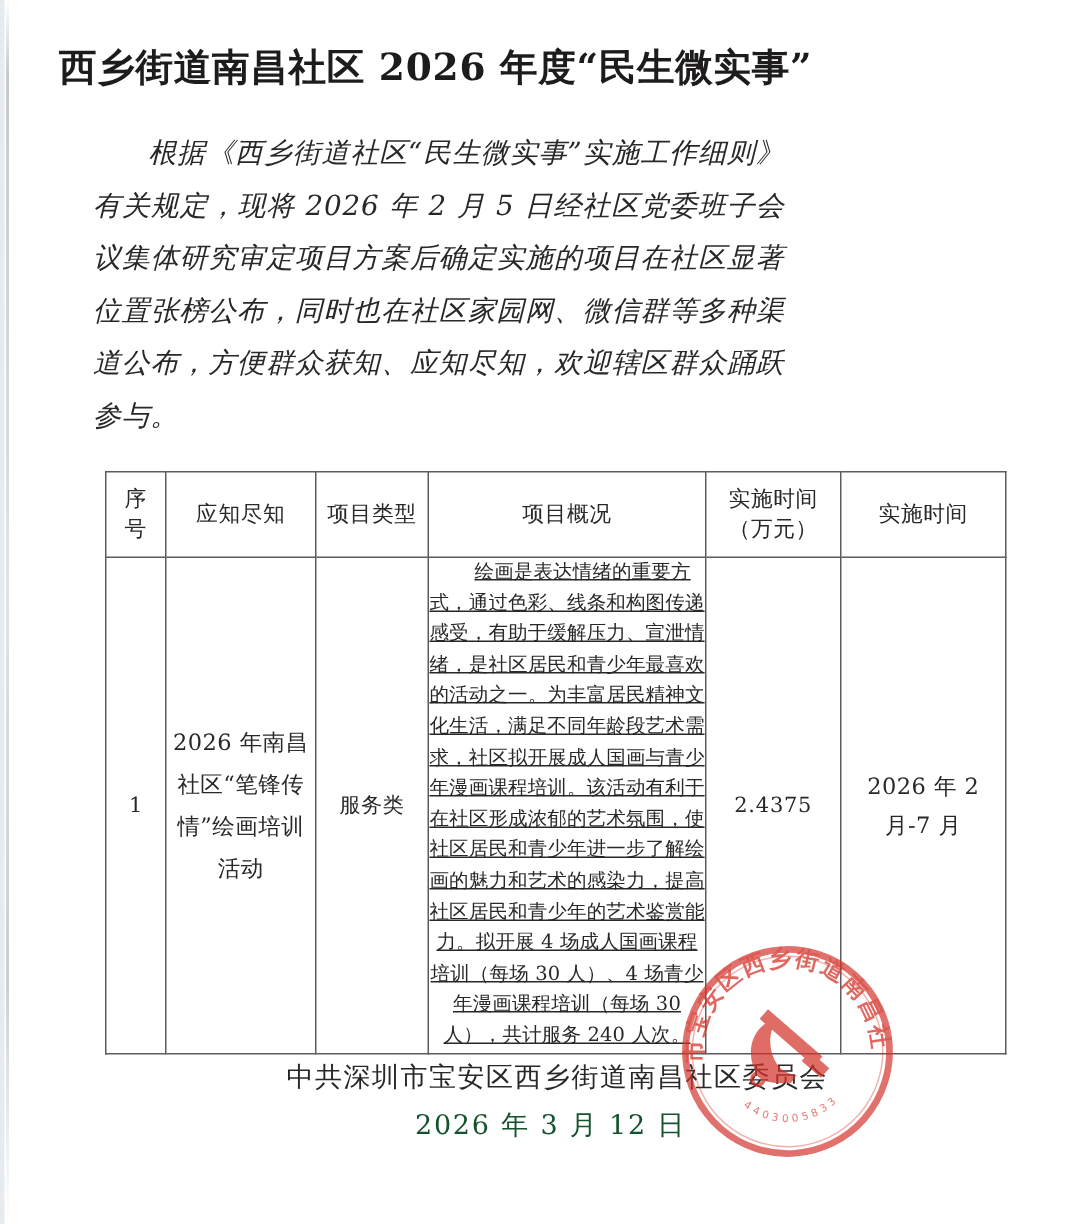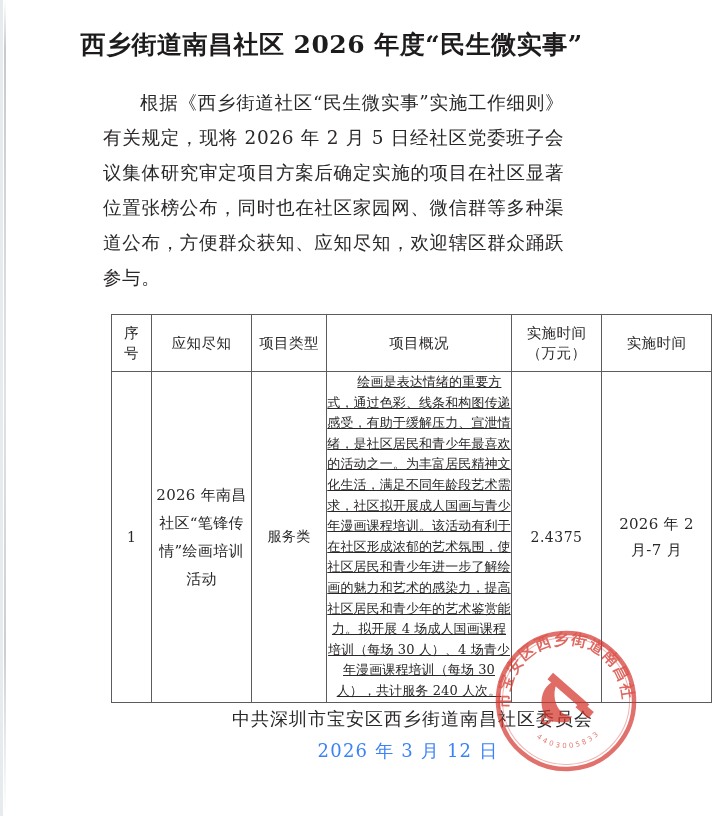--- a/index.html
+++ b/index.html
@@ -37,21 +37,20 @@
     width: 3px;
     height: 816px;
     background: rgba(205,210,216,0.45);
   }
 
   .page {
     position: absolute;
     left: 0; top: 0;
     width: 581px;
     height: 816px;
-    margin-left: 41px;
   }
 
   
   .doc-title {
     margin: 0;
     padding-top: 26px;
     text-align: center;
     font-family: "DejaVu Serif", "Liberation Serif", serif;
     font-weight: 700;
     font-size: 25px;
@@ -70,20 +69,21 @@
   }
   .body-para {
     margin: 0;
     font-size: 18.5px;
     line-height: 35px;
     text-indent: 2em;
     text-align: justify;
     text-align-last: left;
     color: #2a2728;
     letter-spacing: 0.6px;
+    font-style: italic;
   }
 
   
   .table-wrap {
     position: absolute;
     left: 70px;
     top: 314px;
     width: 600px;
   }
   table.proj-table {
@@ -162,21 +162,21 @@
     font-size: 18px;
     line-height: 32px;
     letter-spacing: 1px;
     color: #2a2728;
     padding-left: 30px;
   }
   .sign-date {
     font-size: 18px;
     line-height: 32px;
     letter-spacing: 1.2px;
-    color: #3b82f6;
+    color: #14532d;
     padding-left: 21px;
   }
 
   
   .seal {
     position: absolute;
     left: 452px;
     top: 628px;
     width: 146px;
     height: 146px;

